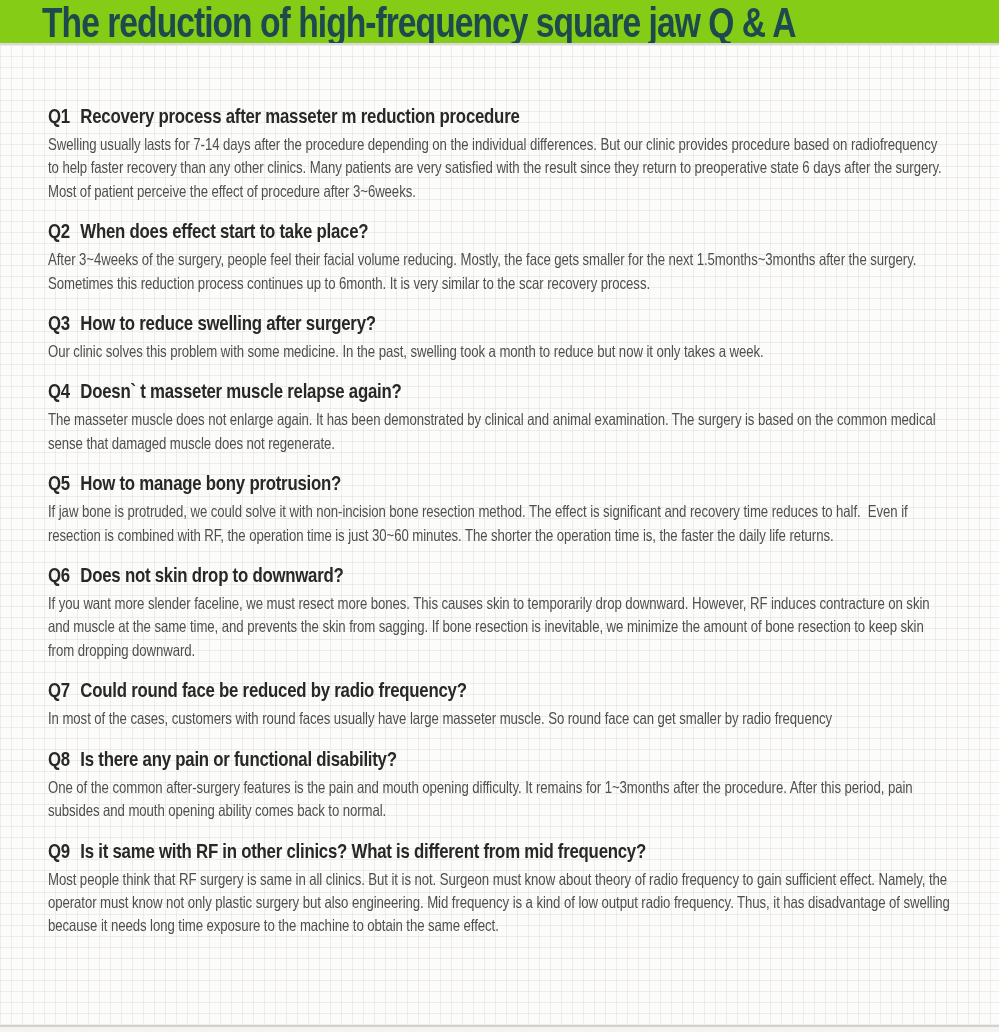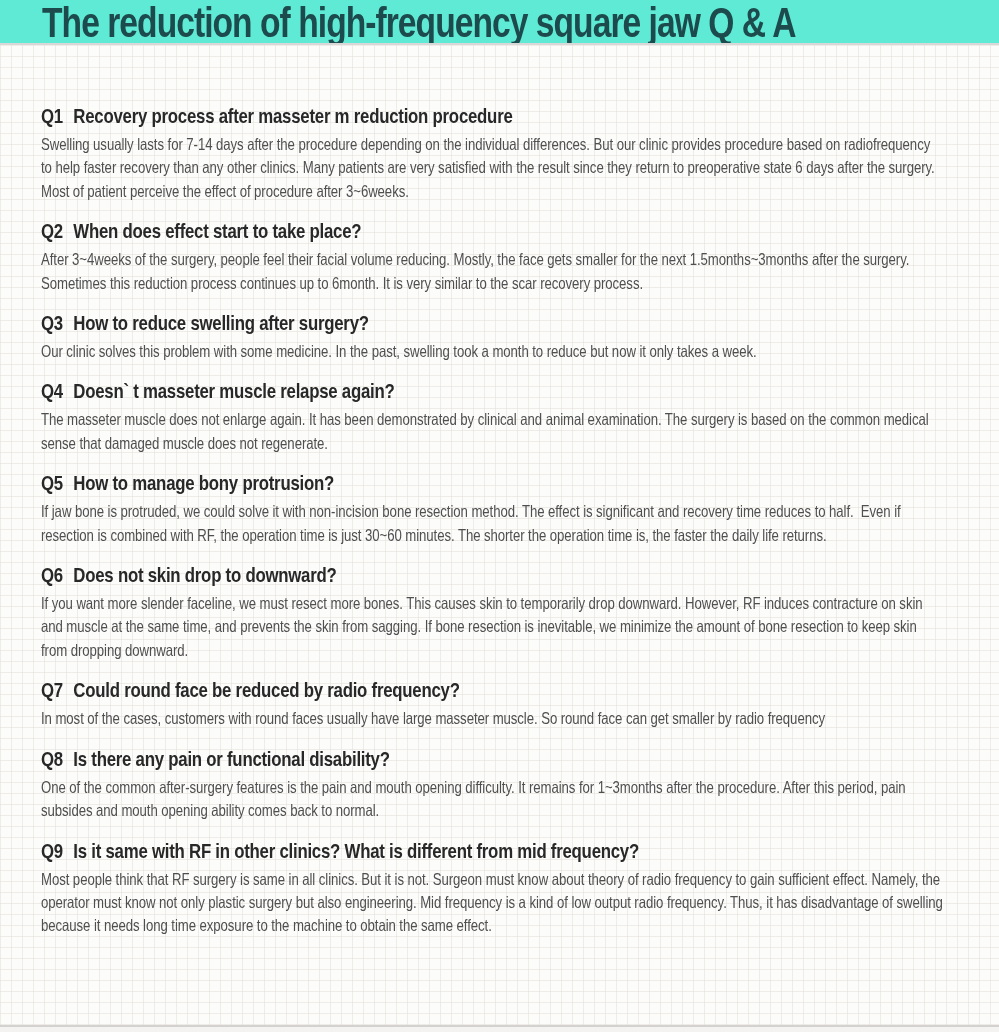--- a/index.html
+++ b/index.html
@@ -2,21 +2,21 @@
 <html><head>
 <meta charset="utf-8">
 <style>
   html,body { margin:0; padding:0; }
   body {
     width:999px; height:1032px;
     background:#ffffff;
     font-family:"Liberation Sans","DejaVu Sans",sans-serif;
     -webkit-font-smoothing:antialiased;
   }
-  .page { position:relative; width:999px; height:1032px; overflow:hidden; background:#5eead4; }
+  .page { position:relative; width:999px; height:1032px; overflow:hidden; background:#84cc16; }
 
   
   .page-title {
     position:absolute; left:42px; top:0;
     margin:0; white-space:nowrap;
     font-size:42px; line-height:46px; font-weight:700;
     letter-spacing:-1.2px;
     color:#1d4a4c;
     transform:scaleX(0.8); transform-origin:0 0;
   }
@@ -39,21 +39,21 @@
     background-size:11px 11px;
     border-bottom:2px solid #d4d2d0;
   }
   .bottom-strip {
     position:absolute; left:0; right:0; top:1027px; height:5px;
     background:#f4f3f2;
   }
 
   
   .content {
-    position:absolute; left:41px; top:104px; width:903px;
+    position:absolute; left:48px; top:104px; width:903px;
   }
   .content-inner {
     width:1129px;
     transform:scaleX(0.8); transform-origin:0 0;
   }
   .qa { margin:0 0 16px 0; }
   .q {
     margin:0 0 5px 0;
     font-size:21px; line-height:24px; font-weight:700;
     letter-spacing:-0.3px;

